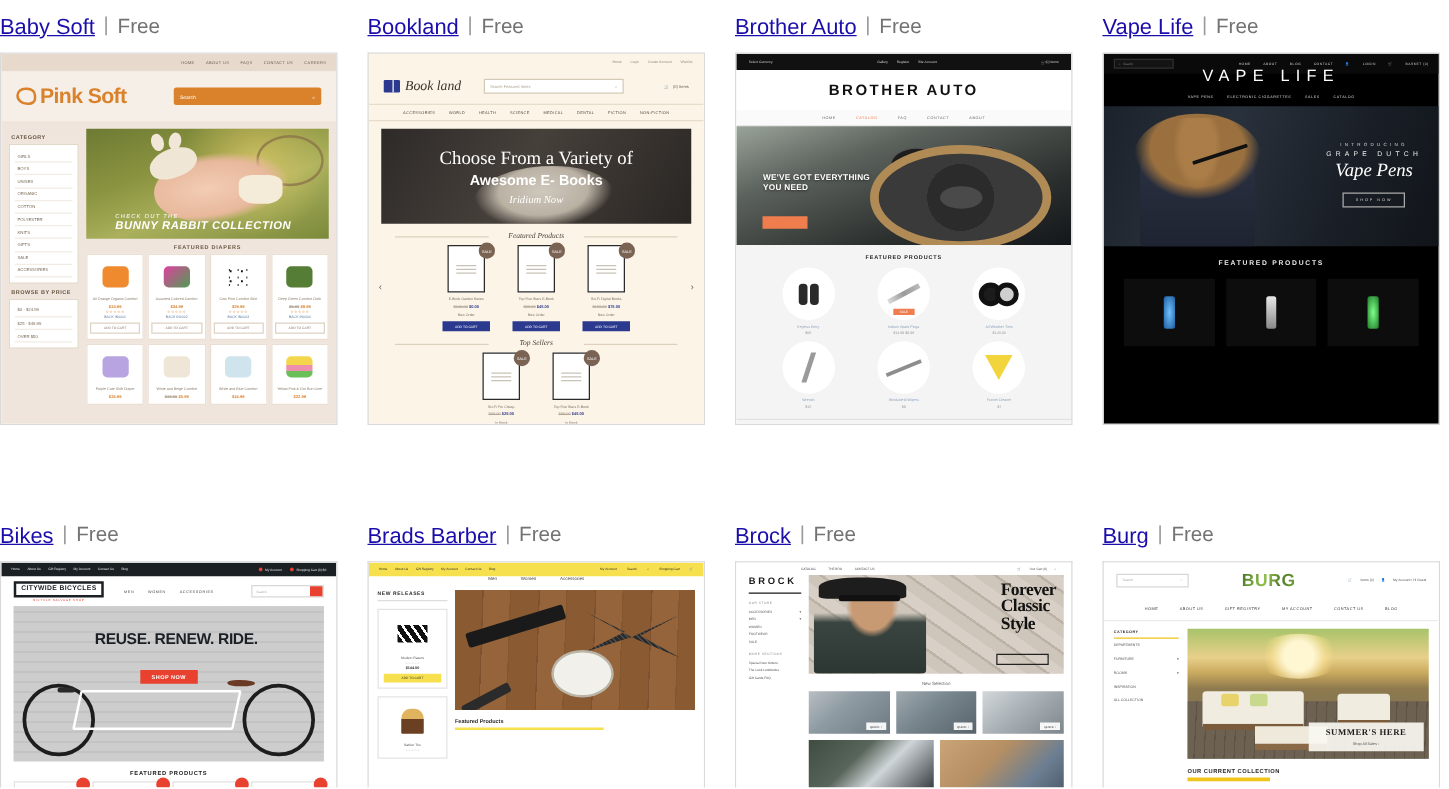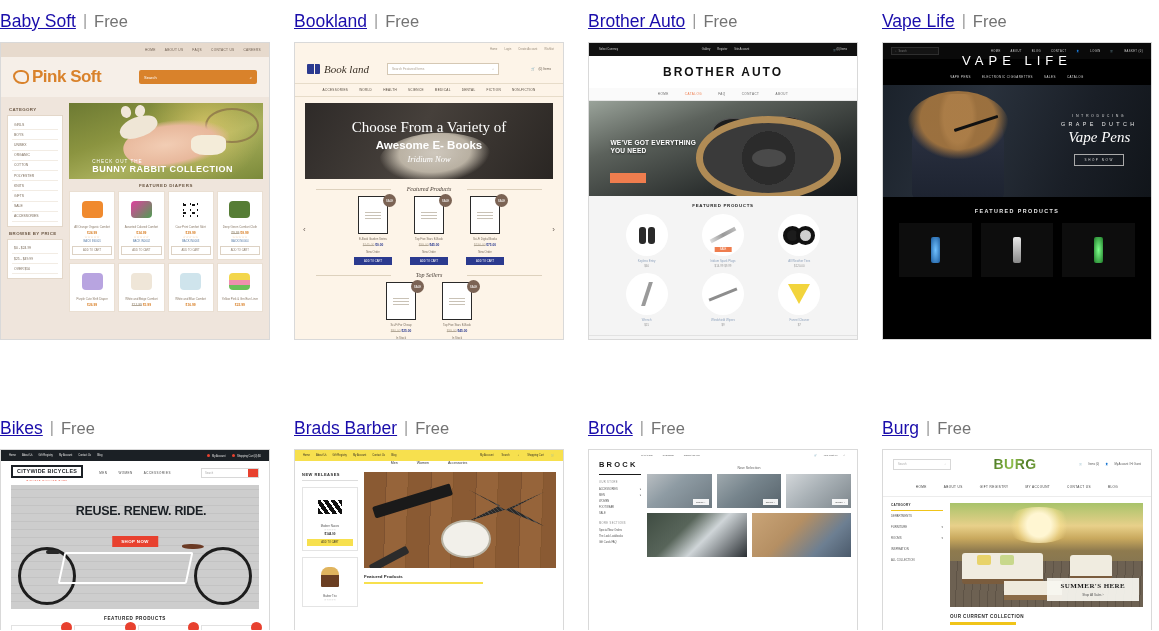--- a/index.html
+++ b/index.html
@@ -48,24 +48,24 @@
   .bs-mid { background: #f6efe8; height: 40px; display: flex; align-items: center; padding: 0 12px; }
   .bs-logo { font-size: 17px; font-weight: bold; color: #3a2e26; letter-spacing: -.5px; }
   .bs-logo span { color: #d9822b; }
   .bs-logomark { width: 16px; height: 14px; border: 2px solid #d9822b; border-radius: 50% 50% 40% 60%; margin-right: 3px; display:inline-block; vertical-align: middle;}
   .bs-search { margin-left: auto; width: 118px; height: 14px; background: #d9822b; border-radius: 2px; display: flex; align-items: center; padding: 0 5px; color: #fff; font-size: 4px; }
   .bs-body { display: flex; padding: 6px; gap: 6px; }
   .bs-side { width: 56px; }
   .bs-h { font-size: 4.4px; font-weight: bold; color: #6b5744; letter-spacing: .4px; margin: 4px 0 3px 2px; }
   .bs-box { background: #fff; border: 1px solid #e3d7c9; padding: 4px 4px; }
   .bs-box div { font-size: 3.4px; color: #7a6a58; padding: 2.6px 2px; border-bottom: 1px solid #f2ece4; }
-  .bs-hero { flex: 1; height: 76px; position: relative; overflow: hidden;
+  .bs-hero { flex: 1; height: 88px; position: relative; overflow: hidden;
     background:
       radial-gradient(circle at 70% 30%, rgba(255,220,120,.5), transparent 40%),
-      linear-gradient(160deg,#6d7a33 0%, #8b9440 35%, #aab05c 60%, #7b8a3a 100%); }
+      linear-gradient(160deg,#6d7a33 0%, #8b9440 35%, #aab05c 60%, #7b8a3a 100%); font-style: italic; }
   .bs-baby { position:absolute; left:28%; top:22%; width:55%; height:62%;
      background: radial-gradient(ellipse at 40% 50%, #f2cdb4 0%, #e8b89c 55%, rgba(200,150,120,0) 72%);
      border-radius: 48% 40% 45% 50%; transform: rotate(-8deg); }
   .bs-hat { position:absolute; left:26%; top:18%; width:20%; height:26%; background:#efe6d6; border-radius:50% 50% 45% 45%; transform:rotate(-20deg); }
   .bs-ear1, .bs-ear2 { position:absolute; width:5%; height:16%; background:#f0e7d8; border-radius:50%; }
   .bs-ear1 { left:27%; top:4%; transform: rotate(-18deg);}
   .bs-ear2 { left:34%; top:3%; transform: rotate(10deg);}
   .bs-diap { position:absolute; left:63%; top:42%; width:18%; height:26%; background:#f4ecd9; border-radius:30% 30% 40% 40%; }
   .bs-wreath { position:absolute; right:2%; top:6%; width:28%; height:46%; border:2px solid #8a7048; border-radius:50%; opacity:.75;}
   .bs-herotxt { position:absolute; left:12%; bottom:7%; color:#fff; }
@@ -863,20 +863,27 @@
                 <span>Special New Orders</span>
               </div>
             <div class="br-li">
                 <span>The Look Lookbooks</span>
               </div>
             <div class="br-li">
                 <span>Gift Cards FAQ</span>
               </div>
           </div>
           <div class="br-main">
+            <div class="br-hero">
+              <div class="br-man"></div>
+              <div class="br-cap"></div>
+              <div class="br-glass"></div>
+              <div class="br-htxt"><span>Forever</span><br><span>Classic</span><br><span>Style</span></div>
+              <div class="br-hbtn"></div>
+            </div>
             <div class="br-sec">New Selection</div>
             <div class="br-row3">
               <div class="br-t br-t1">
                   <span class="br-qv">QUICK +</span>
                 </div>
               <div class="br-t br-t2">
                   <span class="br-qv">QUICK +</span>
                 </div>
               <div class="br-t br-t3">
                   <span class="br-qv">QUICK +</span>

